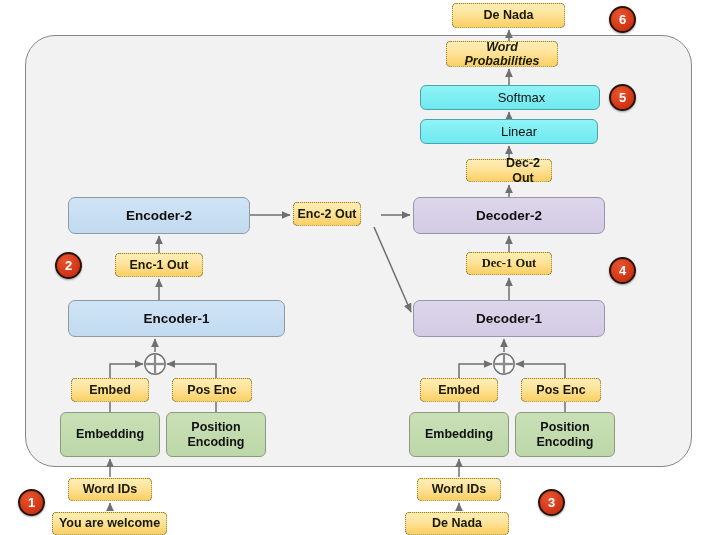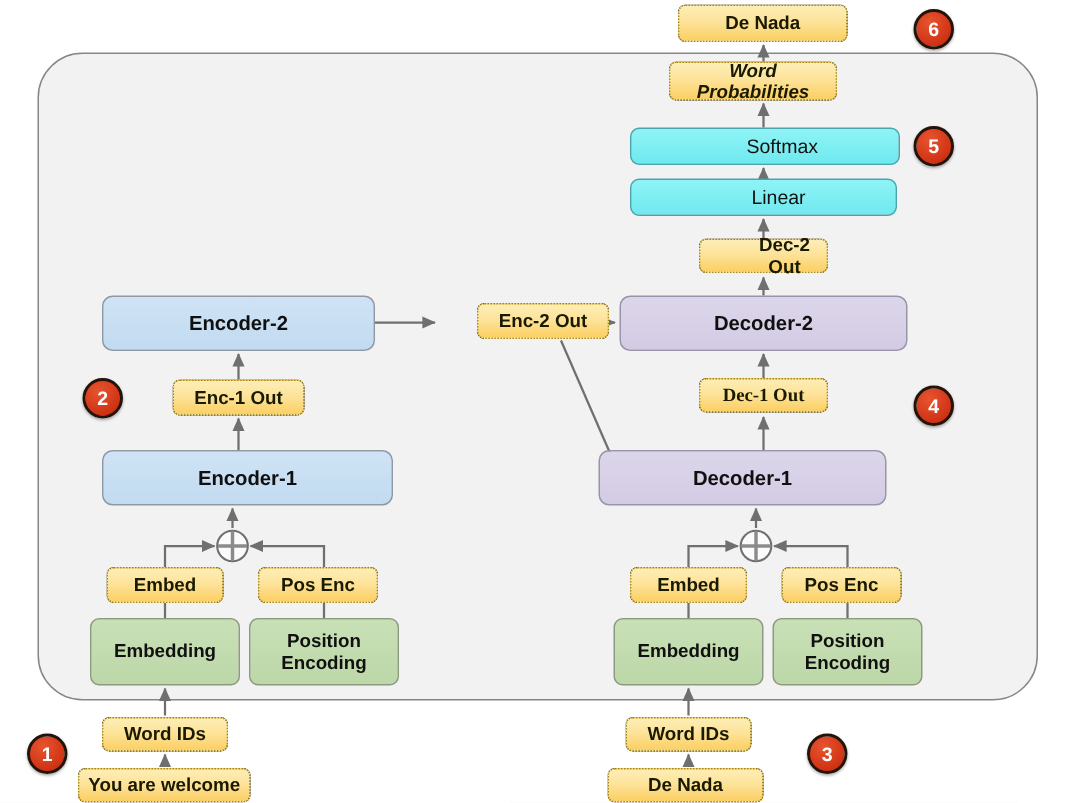--- a/index.html
+++ b/index.html
@@ -160,32 +160,32 @@
   </div>
 
   <div id="nodes">
       <div class="node n-ylw" style="left: 452px; top: 3px; width: 113px; height: 25px;">De Nada</div>
       <div class="node n-ylw italic" style="left: 446px; top: 41px; width: 112px; height: 26px;">Word Probabilities</div>
       <div class="node n-cyn" style="left: 420px; top: 85px; width: 180px; height: 25px; padding-left: 23px;">Softmax</div>
       <div class="node n-cyn" style="left: 420px; top: 119px; width: 178px; height: 25px; padding-left: 20px;">Linear</div>
       <div class="node n-ylw" style="left: 466px; top: 159px; width: 86px; height: 23px; padding-left: 28px;">Dec-2 Out</div>
       <div class="node n-dec" style="left: 413px; top: 197px; width: 192px; height: 37px;">Decoder-2</div>
       <div class="node n-ylw" style="left: 466px; top: 252px; width: 86px; height: 23px; font-family: Liberation Serif, serif;">Dec-1 Out</div>
-      <div class="node n-dec" style="left: 399px; top: 300px; width: 192px; height: 37px;">Decoder-1</div>
+      <div class="node n-dec" style="left: 413px; top: 300px; width: 192px; height: 37px;">Decoder-1</div>
       <div class="node n-ylw" style="left: 420px; top: 378px; width: 78px; height: 24px;">Embed</div>
       <div class="node n-ylw" style="left: 521px; top: 378px; width: 80px; height: 24px;">Pos Enc</div>
       <div class="node n-grn" style="left: 409px; top: 412px; width: 100px; height: 45px;">Embedding</div>
       <div class="node n-grn" style="left: 515px; top: 412px; width: 100px; height: 45px;">Position
 Encoding</div>
       <div class="node n-ylw" style="left: 417px; top: 478px; width: 84px; height: 23px;">Word IDs</div>
       <div class="node n-ylw" style="left: 405px; top: 512px; width: 104px; height: 23px;">De Nada</div>
       <div class="node n-enc" style="left: 68px; top: 197px; width: 182px; height: 37px;">Encoder-2</div>
-      <div class="node n-ylw" style="left: 293px; top: 202px; width: 88px; height: 24px; margin-left: 25px;">Enc-2 Out</div>
+      <div class="node n-ylw" style="left: 293px; top: 202px; width: 68px; height: 24px;">Enc-2 Out</div>
       <div class="node n-ylw" style="left: 115px; top: 253px; width: 88px; height: 24px;">Enc-1 Out</div>
-      <div class="node n-enc" style="left: 68px; top: 300px; width: 194px; height: 37px;">Encoder-1</div>
+      <div class="node n-enc" style="left: 68px; top: 300px; width: 217px; height: 37px;">Encoder-1</div>
       <div class="node n-ylw" style="left: 71px; top: 378px; width: 78px; height: 24px;">Embed</div>
       <div class="node n-ylw" style="left: 172px; top: 378px; width: 80px; height: 24px;">Pos Enc</div>
       <div class="node n-grn" style="left: 60px; top: 412px; width: 100px; height: 45px;">Embedding</div>
       <div class="node n-grn" style="left: 166px; top: 412px; width: 100px; height: 45px;">Position
 Encoding</div>
       <div class="node n-ylw" style="left: 68px; top: 478px; width: 84px; height: 23px;">Word IDs</div>
       <div class="node n-ylw" style="left: 52px; top: 512px; width: 115px; height: 23px;">You are welcome</div>
     </div>
   <div id="badges">
       <div class="badge" style="left: 18px; top: 489px;">1</div>

